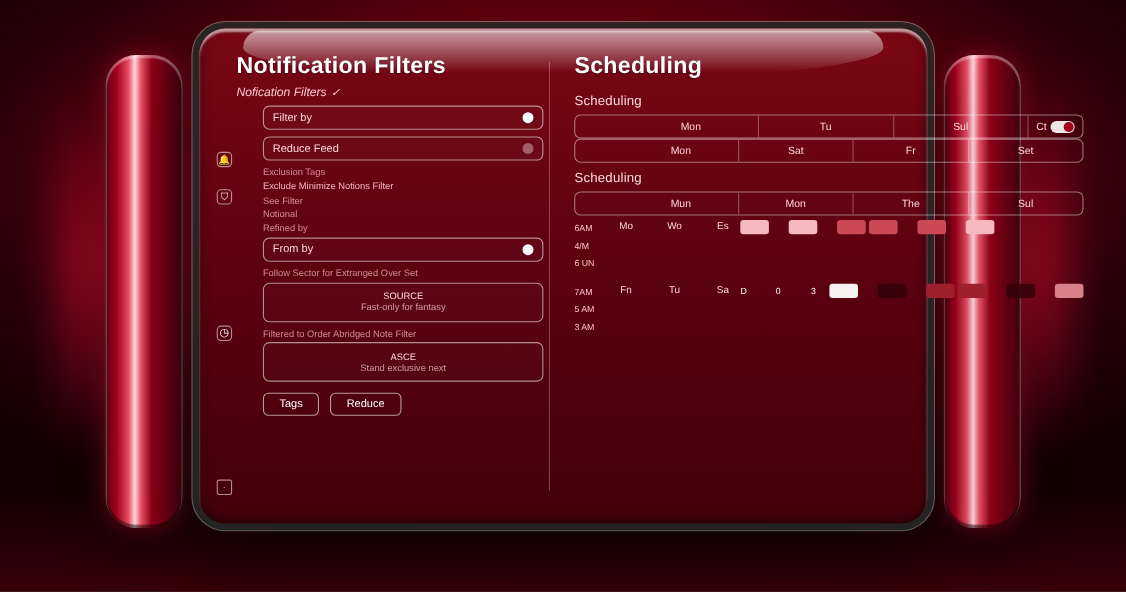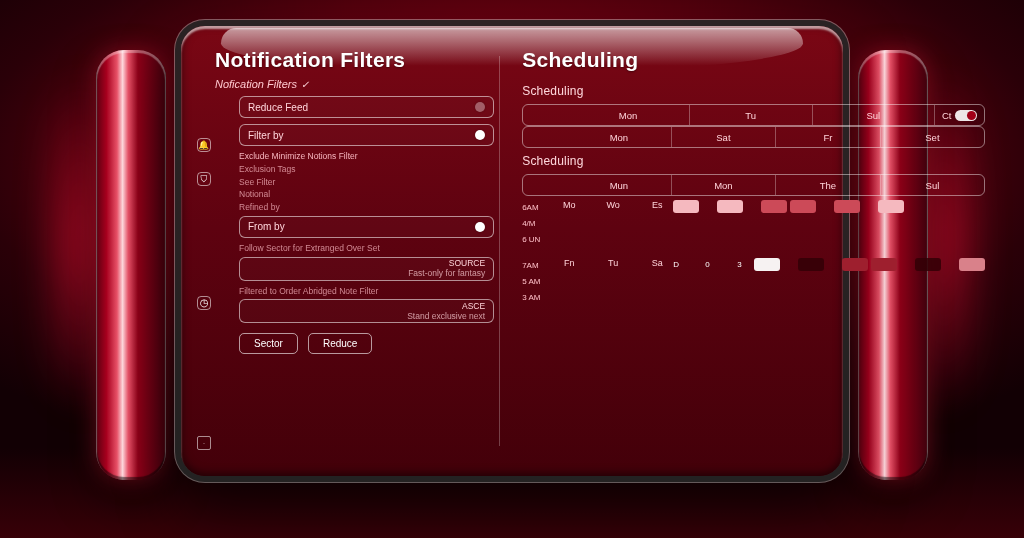--- a/index.html
+++ b/index.html
@@ -86,21 +86,21 @@
   .field .knob { width: 10px; height: 10px; border-radius: 50%; background: #fff; box-shadow: 0 0 2px rgba(0,0,0,.3); }
   .field .knob.off { background: rgba(255,255,255,.35); }
   .field .chev { color: #ffd4da; font-size: 10px; }
   .tiny { font-size: 8.5px; color: #f7b6bf; margin-left: 24px; margin-bottom: 3px; line-height: 1.15; }
   .tiny.dim { opacity: .75; }
   .cbrow { display:flex; align-items:center; gap:6px; margin-left:24px; margin-bottom:4px; }
   .cbrow .box { width:10px; height:10px; border:1px solid rgba(255,255,255,.55); border-radius:2px; }
   .cbrow span { font-size:9px; color:#f7b6bf; }
 
   .select { height: 22px; }
-  .multi { height: 24px; flex-direction: column; align-items: flex-end; justify-content: center; gap:1px; padding:2px 8px; }
+  .multi { height: 36px; flex-direction: column; align-items: center; justify-content: center; gap:1px; padding:2px 8px; }
   .multi span { font-size: 8.5px; line-height: 1.1; }
   .multi .t2 { opacity: .7; }
 
   .btnrow { display:flex; gap:10px; margin-left:24px; margin-top:4px; }
   .btn { flex:0 0 auto; padding: 4px 14px; font-size:10px; color:#fff; border:1px solid rgba(255,255,255,.6); border-radius:5px; background:rgba(0,0,0,0); }
 
   
   .daybar { display:flex; border:1px solid rgba(255,255,255,.45); border-radius:6px; overflow:hidden; margin-bottom:0; height:22px;padding-left:44px; }
   .daybar .cell { flex:1; display:flex; align-items:center; justify-content:center; font-size:9.5px; color:#ffd4da; border-left:1px solid rgba(255,255,255,.3); padding:0 2px; }
   .daybar .cell:first-child { border-left:none; }
@@ -146,33 +146,33 @@
 
   <div class="col col-left">
     <h1>Notification Filters</h1>
     <div class="sub">
       <span>Nofication Filters</span>
       <span class="chk"></span>
     </div>
 
     <div class="row">
       <div class="field">
+        <span>Filter by</span>
+        <span class="knob"></span>
+      </div>
+    </div>
+    <div class="row">
+      <div class="field">
         <span>Reduce Feed</span>
         <span class="knob off"></span>
       </div>
     </div>
-    <div class="row">
-      <div class="field">
-        <span>Filter by</span>
-        <span class="knob"></span>
-      </div>
-    </div>
-
+
+    <div class="tiny dim">Exclusion Tags</div>
     <div class="tiny">Exclude Minimize Notions Filter</div>
-    <div class="tiny dim">Exclusion Tags</div>
     <div class="tiny dim">See Filter</div>
 
 
     <div class="tiny dim">Notional</div>
     <div class="tiny dim">Refined by</div>
 
     <div class="row">
       <div class="field">
         <span>From by</span>
         <span class="knob"></span>
@@ -190,21 +190,21 @@
 
     <div class="tiny dim">Filtered to Order Abridged Note Filter</div>
     <div class="row">
       <div class="field multi">
         <span>ASCE</span>
         <span class="t2">Stand exclusive next</span>
       </div>
     </div>
 
     <div class="btnrow">
-      <div class="btn">Sector</div>
+      <div class="btn">Tags</div>
       <div class="btn">Reduce</div>
     </div>
   </div>
 
   <div class="col col-right">
     <h1>Scheduling</h1>
 
     <h2>Scheduling</h2>
     <div class="daybar">
       <div class="cell">Mon</div>

